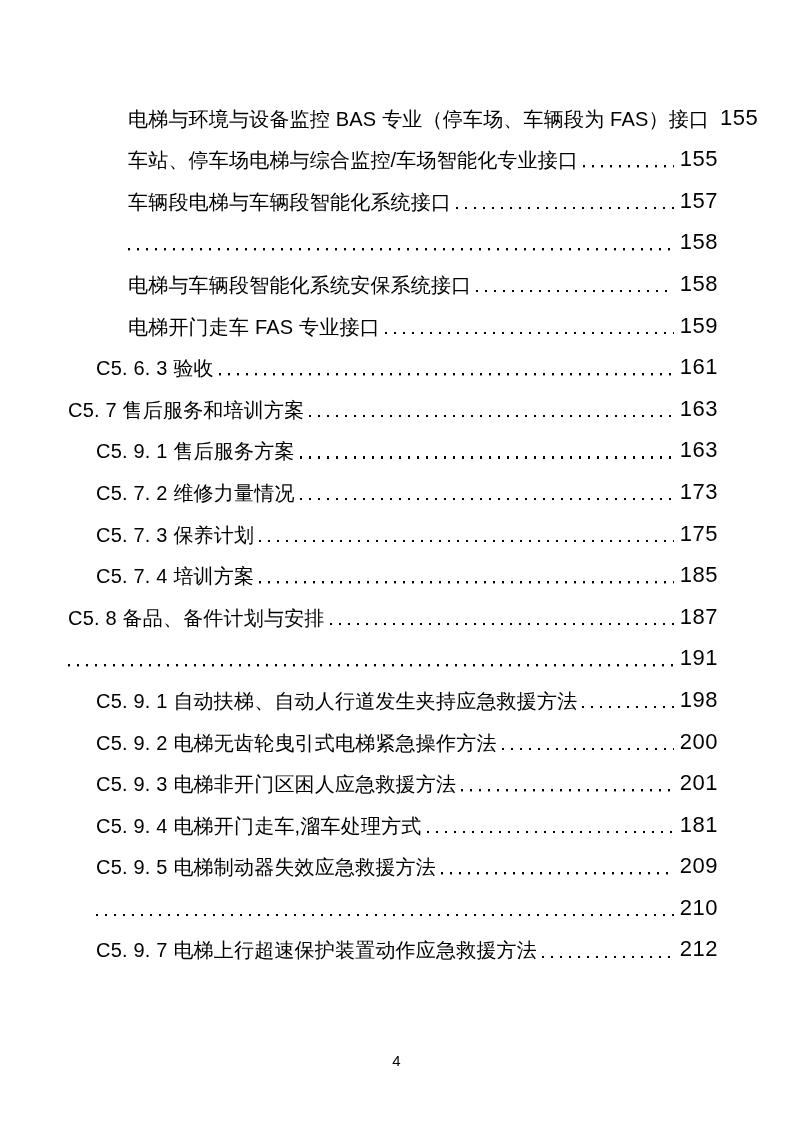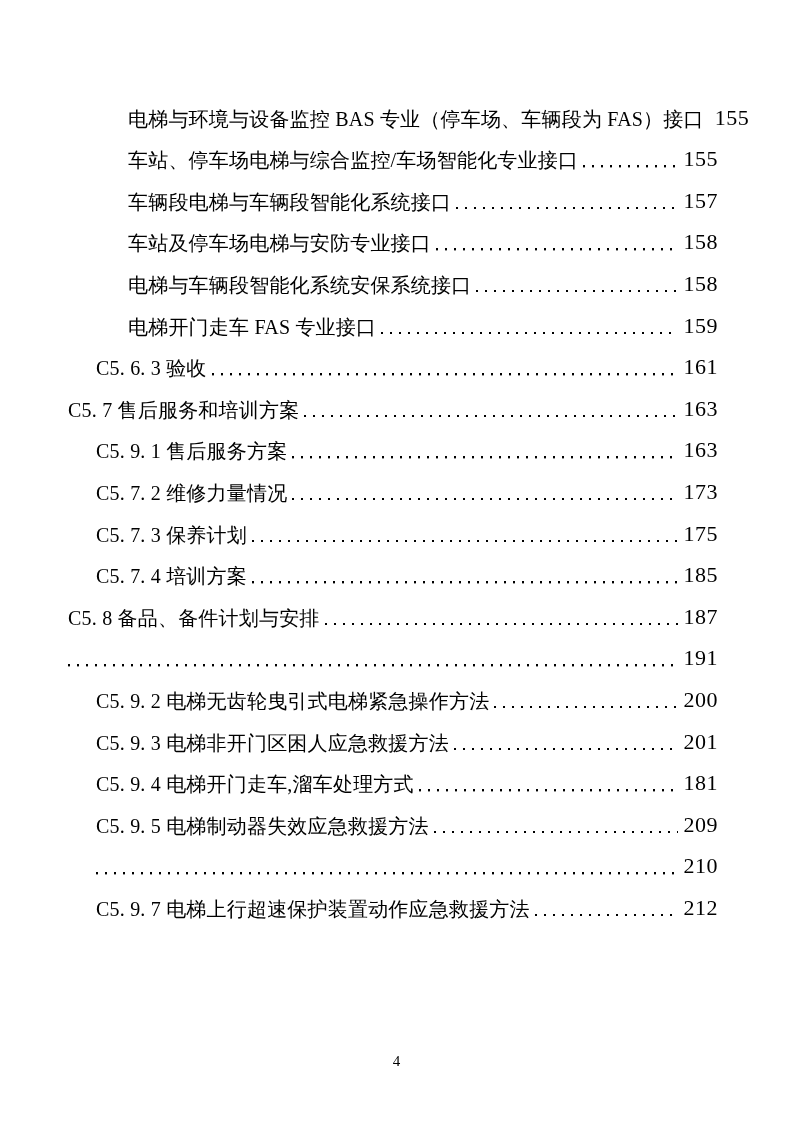--- a/index.html
+++ b/index.html
@@ -6,21 +6,21 @@
     margin: 0;
     padding: 0;
     background: #808080;
   }
   .page {
     position: relative;
     width: 793px;
     height: 1122px;
     margin: 0 auto;
     background: #ffffff;
-    font-family: Liberation Serif, serif;
+    font-family: Liberation Sans, sans-serif;
     color: #000000;
     overflow: hidden;
   }
   .toc {
     position: absolute;
     top: 96px;
     left: 68px;
     width: 650px;
   }
   .toc-row {
@@ -83,21 +83,20 @@
     <span class="p">155</span>
   </div>
 
   <div class="toc-row lv3">
     <span class="t">车辆段电梯与车辆段智能化系统接口</span>
     <span class="leader"></span>
     <span class="p">157</span>
   </div>
 
   <div class="toc-row lv3">
-    <span class="t">车站及停车场电梯与安防专业接口</span>
     <span class="leader"></span>
     <span class="p">158</span>
   </div>
 
   <div class="toc-row lv3">
     <span class="t">电梯与车辆段智能化系统安保系统接口</span>
     <span class="leader"></span>
     <span class="p">158</span>
   </div>
 
@@ -147,20 +146,25 @@
     <span class="t">C5. 8 备品、备件计划与安排</span>
     <span class="leader"></span>
     <span class="p">187</span>
   </div>
 
   <div class="toc-row lv1">
     <span class="leader"></span>
     <span class="p">191</span>
   </div>
 
+  <div class="toc-row lv2">
+    <span class="t">C5. 9. 1 自动扶梯、自动人行道发生夹持应急救援方法</span>
+    <span class="leader"></span>
+    <span class="p">198</span>
+  </div>
 
   <div class="toc-row lv2">
     <span class="t">C5. 9. 2 电梯无齿轮曳引式电梯紧急操作方法</span>
     <span class="leader"></span>
     <span class="p">200</span>
   </div>
 
   <div class="toc-row lv2">
     <span class="t">C5. 9. 3 电梯非开门区困人应急救援方法</span>
     <span class="leader"></span>

